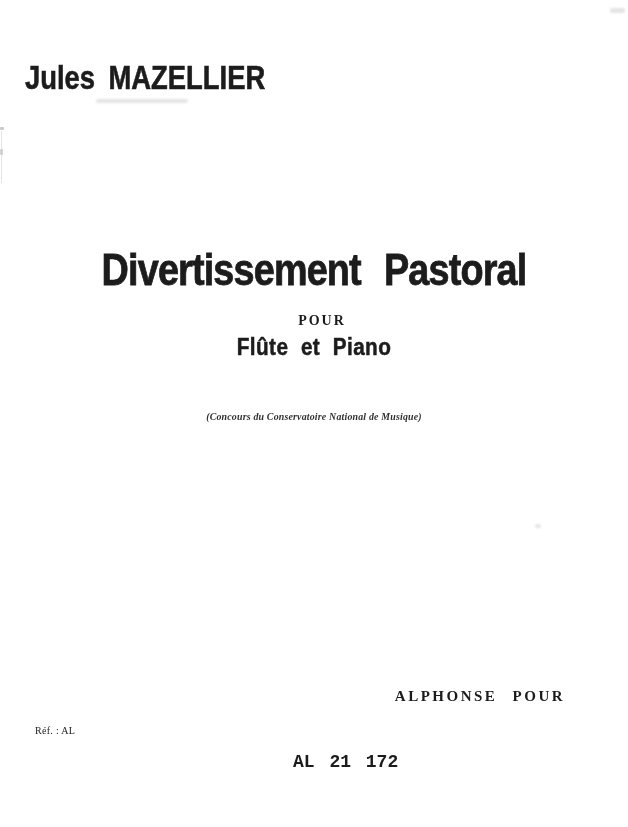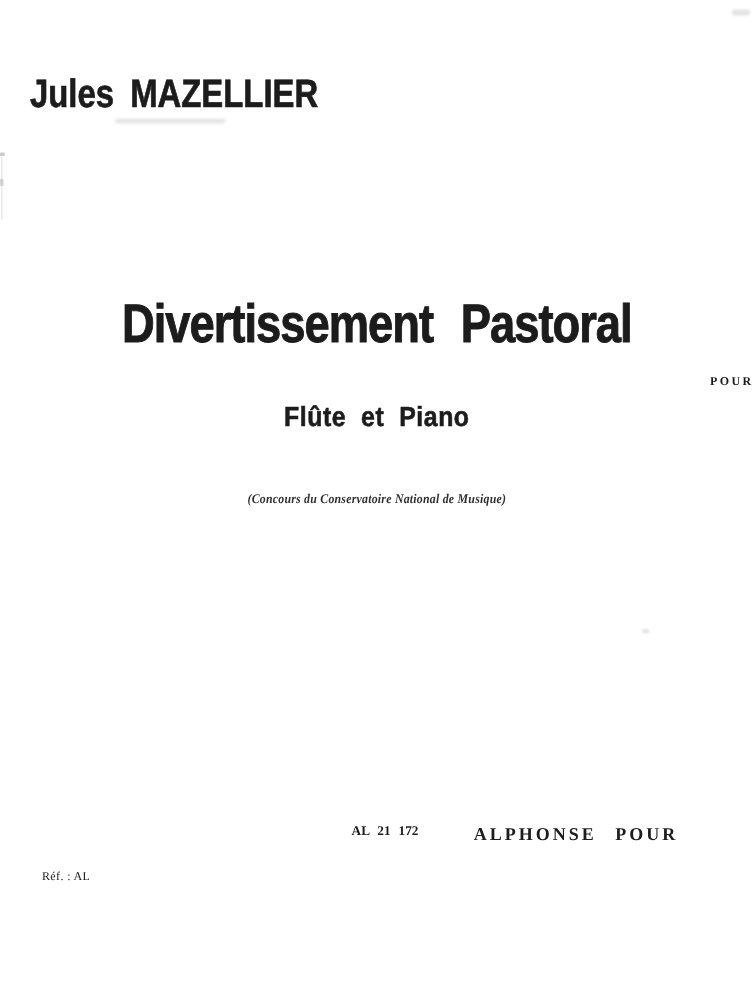--- a/index.html
+++ b/index.html
@@ -37,23 +37,23 @@
     font-weight:700;
     font-size:45px;
     letter-spacing:-1px;
     word-spacing:16px;
     -webkit-text-stroke:0.8px var(--ink);
     transform:scaleX(0.84);
     transform-origin:50% 50%;
   }
   .pour{
     top:314px;left:16px;right:0;
-    text-align:right;
+    text-align:center;
     font-weight:700;
-    font-size:10px;
+    font-size:14px;
     letter-spacing:2px;
   }
   .instr{
     top:336px;left:0;right:0;
     text-align:center;
     font-family:"Liberation Sans", sans-serif;
     font-weight:700;
     font-size:23px;
     letter-spacing:0.5px;
     word-spacing:7px;
@@ -90,24 +90,25 @@
     opacity:0.95;
   }
   .ref{
     top:726px;left:35px;
     font-weight:400;
     font-size:10px;
     letter-spacing:0.3px;
     text-align:center;
   }
   .plate{
-    top:688px;left:293px;
+    top:753px;left:293px;
     font-weight:700;
-    font-size:11px;
+    font-size:18px;
     word-spacing:4px;
+    font-family:Liberation Mono, monospace;
   }
 
   
   .artifact{position:absolute;pointer-events:none;}
   .edge-dash-1{left:0;top:127px;width:4px;height:3px;background:#8a8a8a;opacity:.45;border-radius:1px;}
   .edge-dash-2{left:0;top:149px;width:3px;height:6px;background:#9a9a9a;opacity:.4;border-radius:1px;}
   .edge-smear{left:1px;top:131px;width:1px;height:52px;background:#b5b5b5;opacity:.35;filter:blur(0.4px);}
   .author-smudge{left:96px;top:99px;width:92px;height:4px;background:#9f9f9f;opacity:.28;filter:blur(1.2px);border-radius:2px;}
   .corner-smudge{left:610px;top:8px;width:15px;height:5px;background:#d9d9d9;opacity:.7;filter:blur(1px);border-radius:2px;}
   .mid-speck{left:535px;top:524px;width:6px;height:4px;background:#d2d2d2;opacity:.6;filter:blur(1px);border-radius:50%;}

